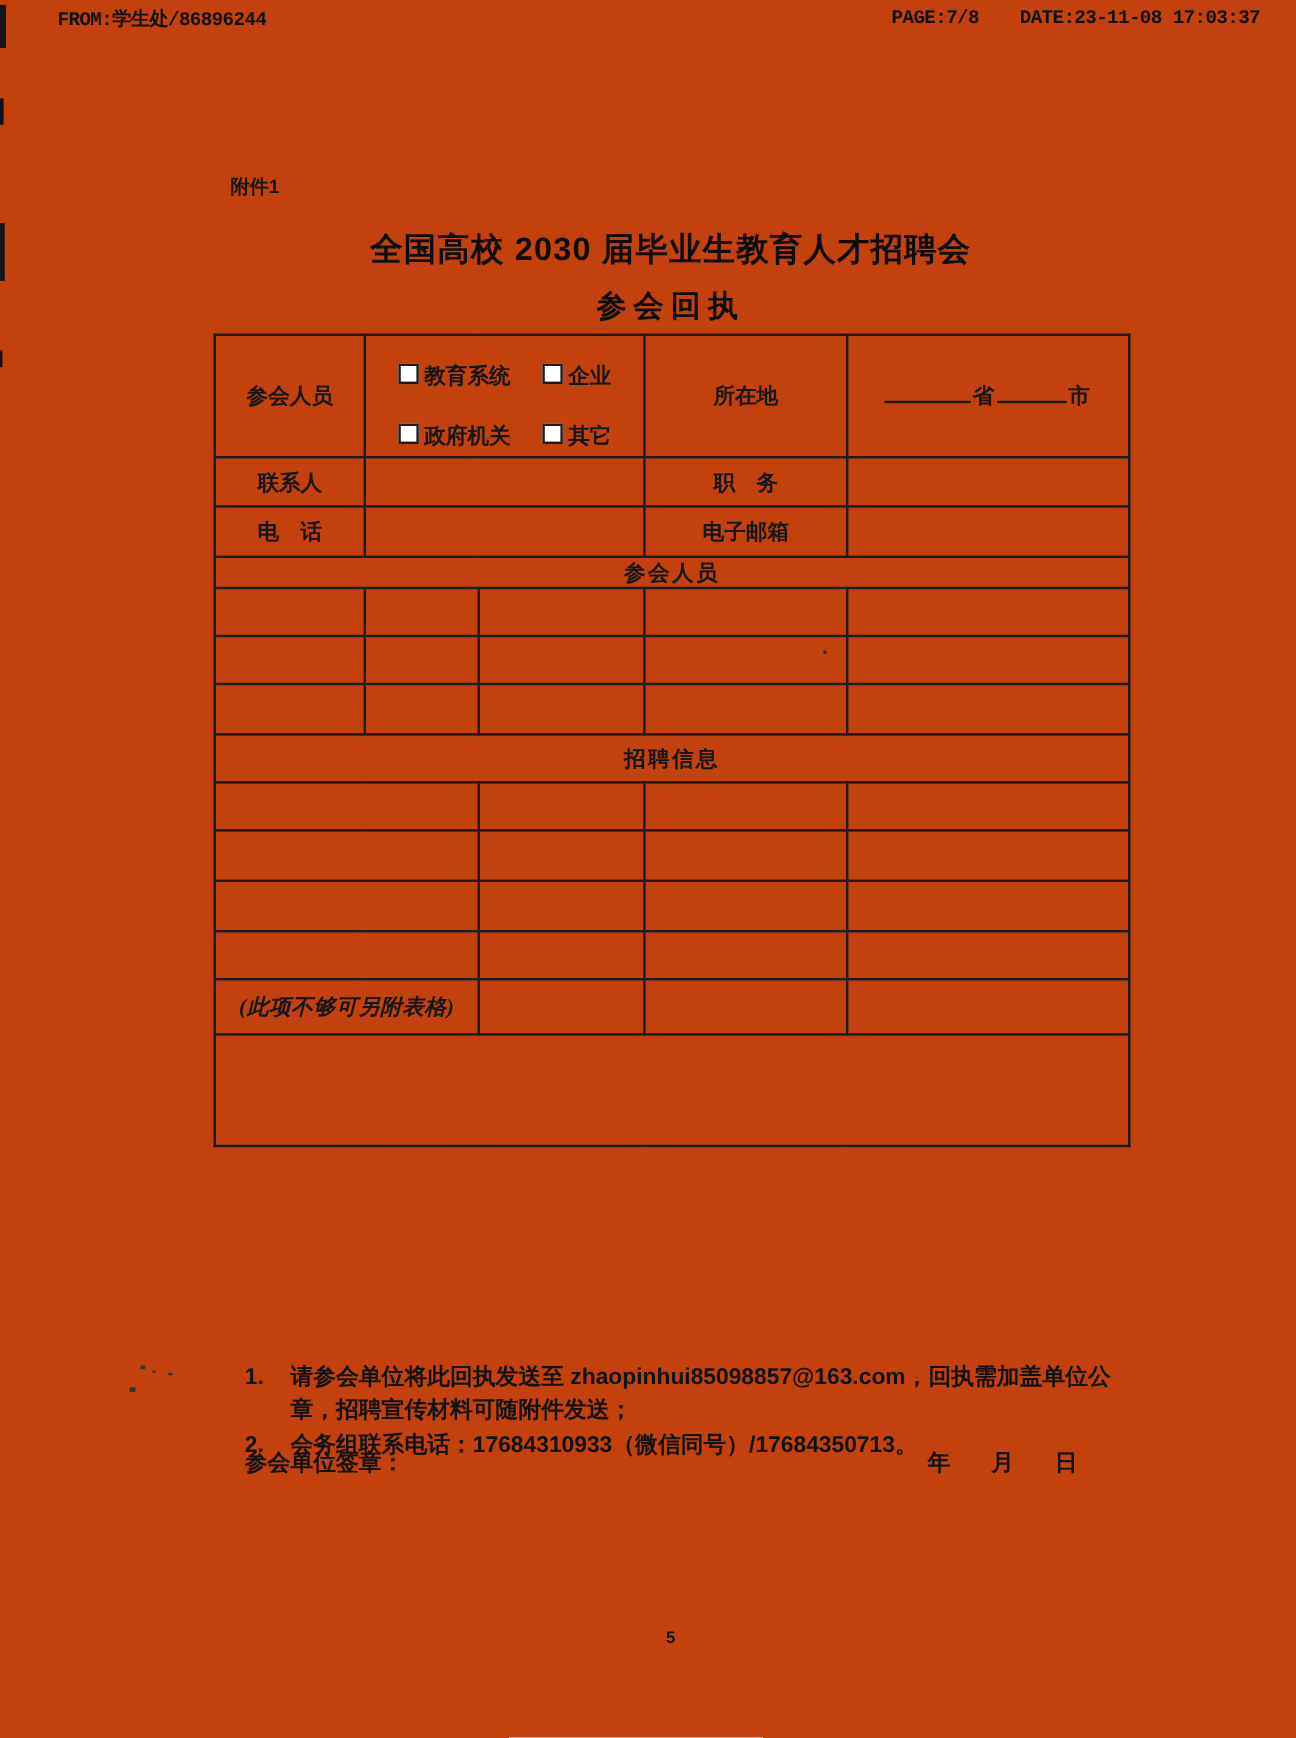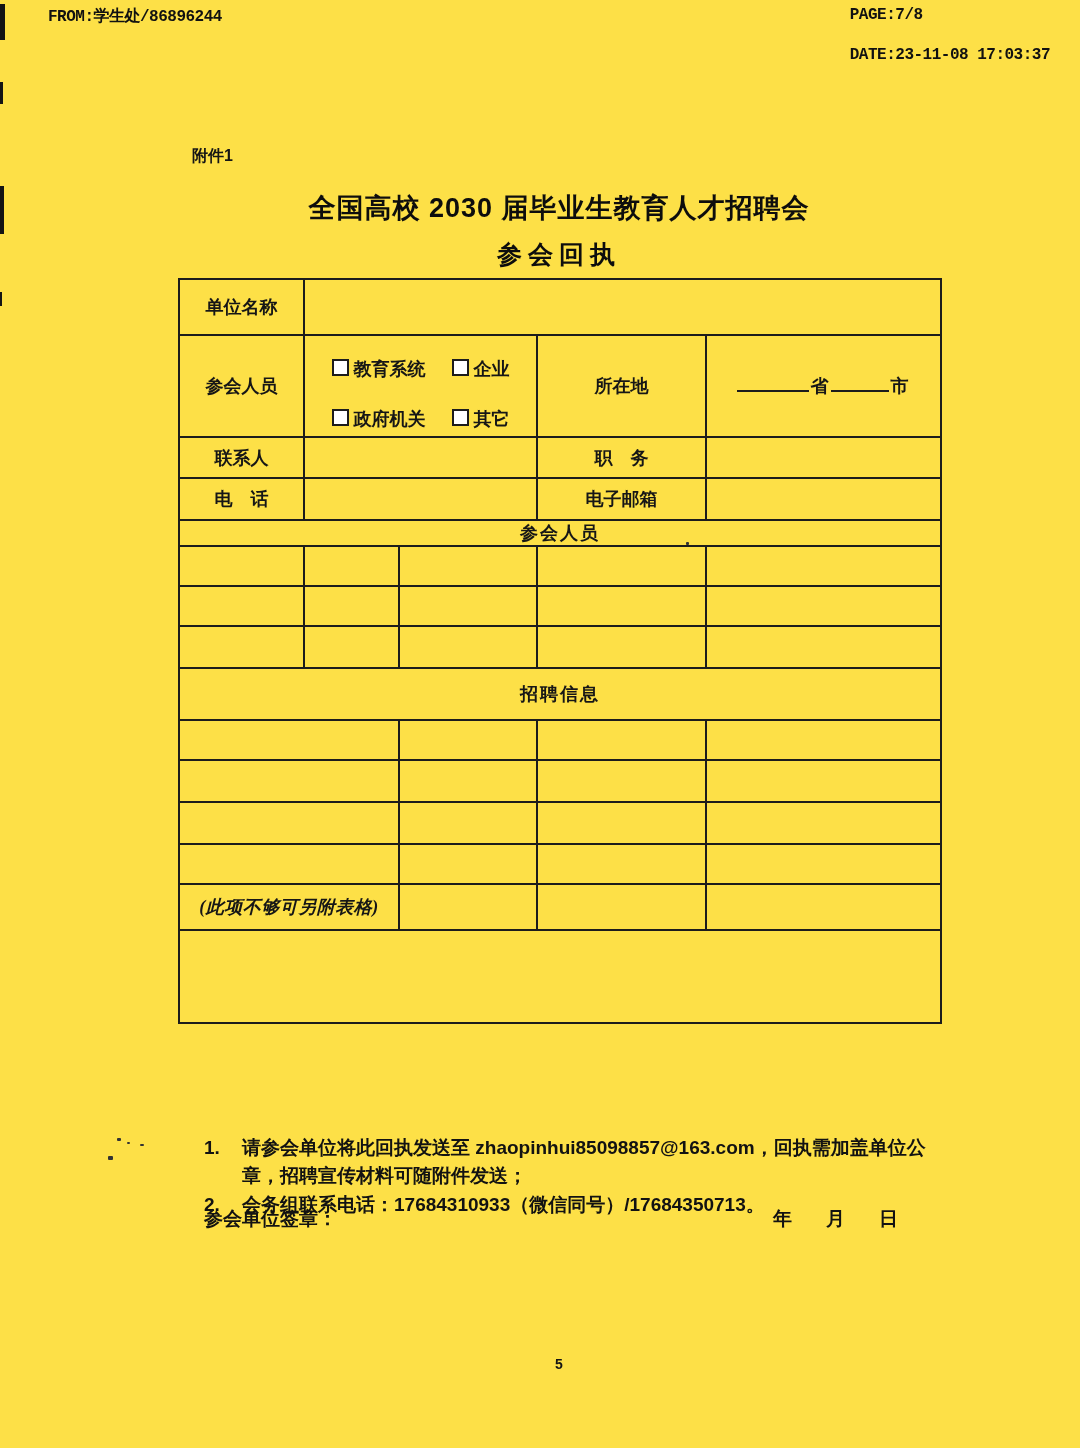--- a/index.html
+++ b/index.html
@@ -1,33 +1,33 @@
 <!DOCTYPE html>
 <html><head>
 <meta charset="utf-8">
 <style>
   html,body{margin:0;padding:0;background:#e9e9e9;}
   .page{
     position:relative;
     width:1080px;height:1448px;
-    background:#fde047;
+    background:#c2410c;
     font-family:"Liberation Sans",sans-serif;
     font-weight:700;
     color:#1b1b1b;
     overflow:hidden;
   }
   
   .fax-header{
     position:absolute;top:6px;left:0;width:1080px;
     font-family:"Liberation Mono",monospace;
     font-size:16px;font-weight:700;color:#111;
     letter-spacing:-0.5px;
   }
   .fax-from{position:absolute;left:48px;top:0;}
-  .fax-right{position:absolute;right:30px;top:0;display:flex;gap:22px;flex-direction:column;}
+  .fax-right{position:absolute;right:30px;top:0;display:flex;gap:34px;}
   
   .artifact{position:absolute;background:#141414;}
   .speck{position:absolute;background:#333;border-radius:1px;}
   
   .attachment{position:absolute;left:192px;top:146px;font-size:16px;color:#151515;}
   .doc-title{
     position:absolute;left:178px;top:190px;width:762px;
     text-align:center;font-size:27px;letter-spacing:1px;color:#0d0d0d;
   }
   .doc-subtitle{
@@ -109,24 +109,20 @@
   <table class="form">
     <colgroup>
       <col style="width:125px">
         <col style="width:95px">
         <col style="width:138px">
         <col style="width:169px">
         <col style="width:235px">
     </colgroup>
     <tbody>
 
-      <tr style="height:56px">
-        <td>单位名称</td>
-        <td colspan="4"></td>
-      </tr>
 
       <tr style="height:86px">
         <td>参会人员</td>
         <td colspan="2" class="cb-cell">
           <span class="cb"><span class="cbbox"></span><span>教育系统</span></span><span class="cb-gap"></span><span class="cb"><span class="cbbox"></span><span>企业</span></span><br>
           <span class="cb"><span class="cbbox"></span><span>政府机关</span></span><span class="cb-gap"></span><span class="cb"><span class="cbbox"></span><span>其它</span></span>
         </td>
         <td>所在地</td>
         <td class="loc-cell">
           <span class="uline w70"></span><span class="sufx">省</span><span class="uline w55"></span><span class="sufx">市</span>
@@ -165,21 +161,21 @@
           <td></td>
       </tr>
       <tr style="height:42px">
         <td></td>
           <td></td>
           <td></td>
           <td></td>
           <td></td>
       </tr>
 
-      <tr style="height:52px">
+      <tr style="height:40px">
         <td colspan="5" class="section">招聘信息</td>
       </tr>
       <tr style="height:40px">
         <td colspan="2"></td>
           <td></td>
           <td></td>
           <td></td>
       </tr>
       <tr style="height:42px">
         <td colspan="2"></td>

